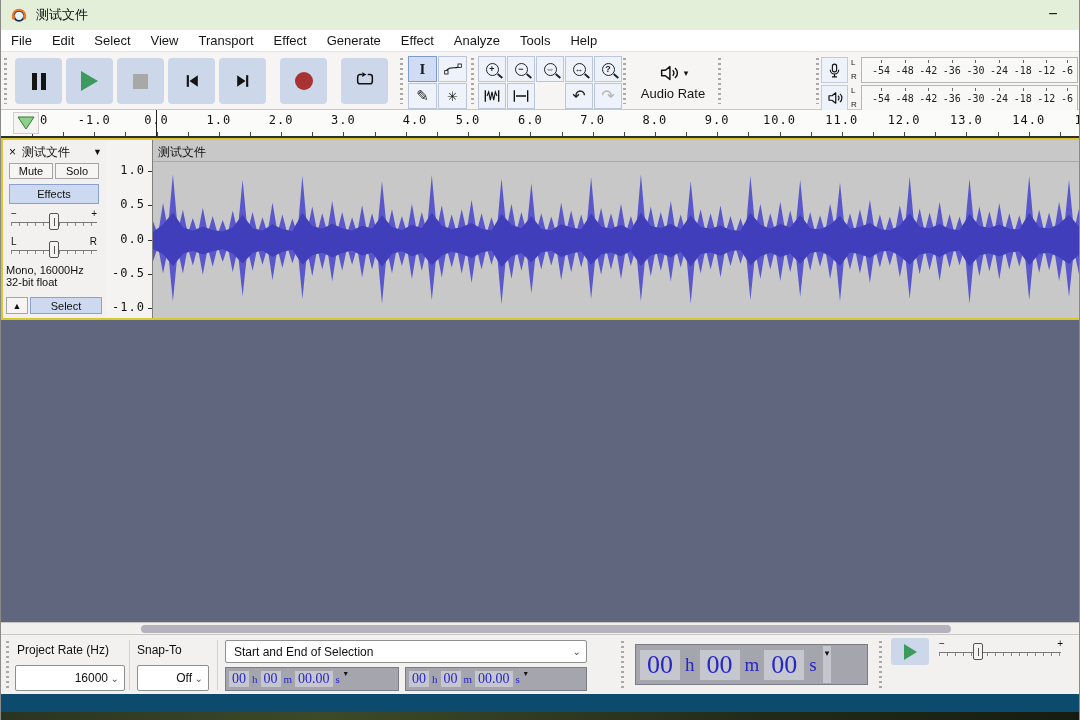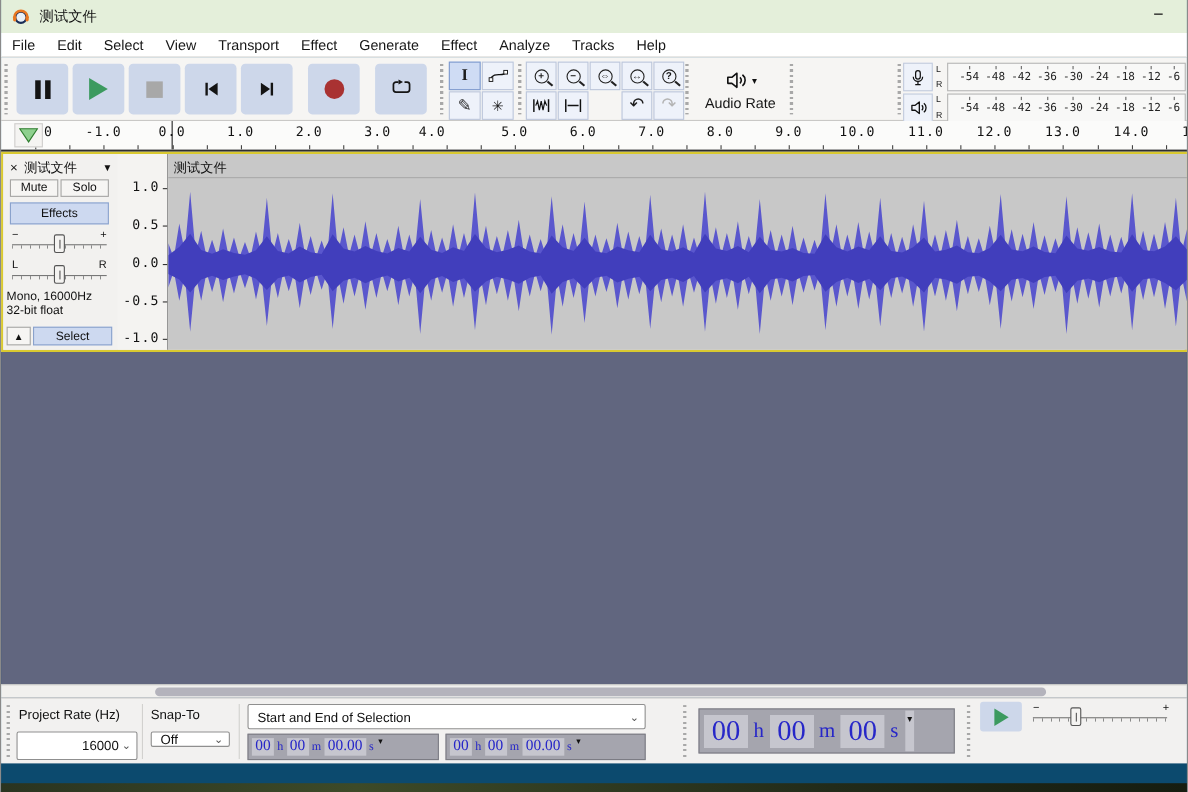--- a/index.html
+++ b/index.html
@@ -135,21 +135,21 @@
   <div class="abs menubar" id="menubar">
       <span class="menu-item">File</span>
       <span class="menu-item">Edit</span>
       <span class="menu-item">Select</span>
       <span class="menu-item">View</span>
       <span class="menu-item">Transport</span>
       <span class="menu-item">Effect</span>
       <span class="menu-item">Generate</span>
       <span class="menu-item">Effect</span>
       <span class="menu-item">Analyze</span>
-      <span class="menu-item">Tracks</span>
+      <span class="menu-item">Tools</span>
       <span class="menu-item">Help</span>
     </div>
 
   <div class="abs toolbar">
     <div class="grip" style="left:3px"></div>
     <div class="grip" style="left:399px"></div>
     <div class="grip" style="left:470px"></div>
     <div class="grip" style="left:622px"></div>
     <div class="grip" style="left:717px"></div>
     <div class="grip" style="left:815px"></div>
@@ -361,21 +361,21 @@
       <div class="tl-tick" style="left: 965.4px;"></div>
       <div class="tl-tick" style="left: 996.5px;"></div>
       <div class="tl-tick" style="left: 1027.7px;"></div>
       <div class="tl-tick" style="left: 1058.8px;"></div>
       <div class="tl-label" style="left: 6.9px;">-2.0</div>
       <div class="tl-label" style="left: 69.2px;">-1.0</div>
       <div class="tl-label" style="left: 131.5px;">0.0</div>
       <div class="tl-label" style="left: 193.8px;">1.0</div>
       <div class="tl-label" style="left: 256.1px;">2.0</div>
       <div class="tl-label" style="left: 318.4px;">3.0</div>
-      <div class="tl-label" style="left: 368px;">4.0</div>
+      <div class="tl-label" style="left: 390px;">4.0</div>
       <div class="tl-label" style="left: 443px;">5.0</div>
       <div class="tl-label" style="left: 505.3px;">6.0</div>
       <div class="tl-label" style="left: 567.6px;">7.0</div>
       <div class="tl-label" style="left: 629.9px;">8.0</div>
       <div class="tl-label" style="left: 692.2px;">9.0</div>
       <div class="tl-label" style="left: 754.5px;">10.0</div>
       <div class="tl-label" style="left: 816.8px;">11.0</div>
       <div class="tl-label" style="left: 879.1px;">12.0</div>
       <div class="tl-label" style="left: 941.4px;">13.0</div>
       <div class="tl-label" style="left: 1003.7px;">14.0</div>
@@ -451,21 +451,21 @@
     <div class="vdiv" style="left:128px;"></div>
     <div class="vdiv" style="left:216px;"></div>
 
     <span class="bb-label" style="left:16px;">Project Rate (Hz)</span>
     <span class="bb-label" style="left:136px;">Snap-To</span>
 
     <div class="combo" style="left:14px;top:30px;width:110px;height:26px;justify-content:flex-end;">
       <span>16000</span>
       <span class="chev">⌄</span>
     </div>
-    <div class="combo" style="left:136px;top:30px;width:72px;height:14px;">
+    <div class="combo" style="left:136px;top:30px;width:72px;height:26px;justify-content:flex-end;">
       <span>Off</span>
       <span class="chev">⌄</span>
     </div>
     <div class="combo" style="left:224px;top:5px;width:362px;height:23px;">
       <span>Start and End of Selection</span>
       <span class="chev">⌄</span>
     </div>
 
     <div class="timefield" id="sel-start" style="left:224px;top:32px;width:174px;height:24px;">
         <span class="tf-cell">00</span>

